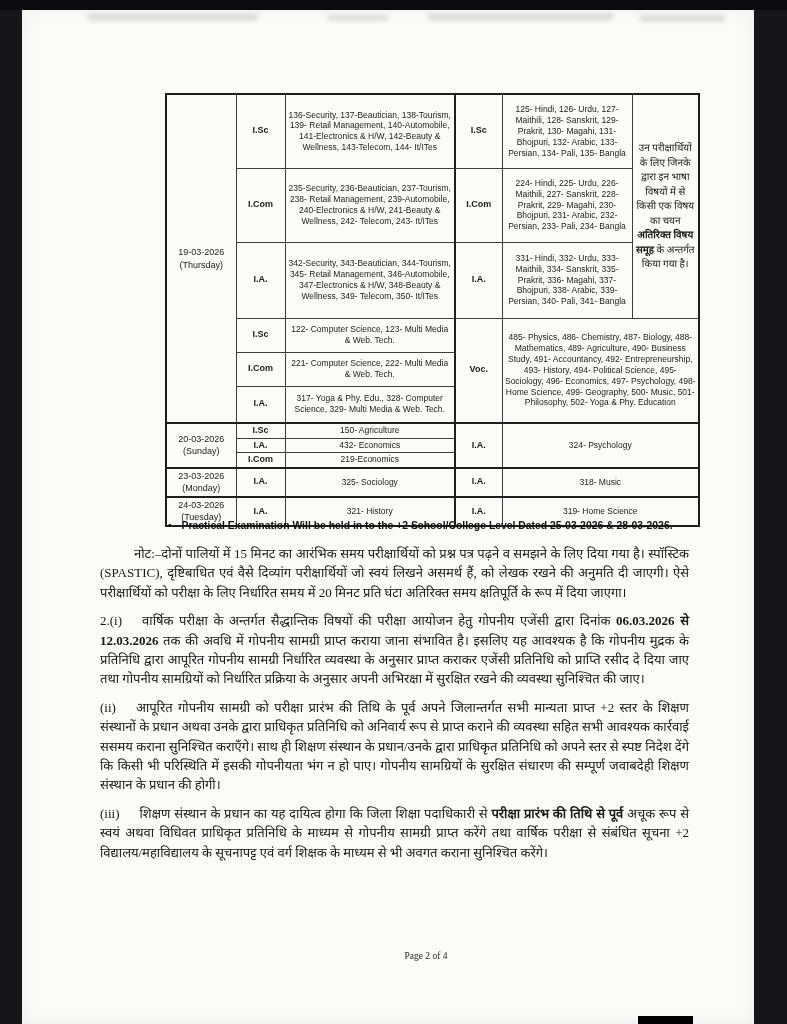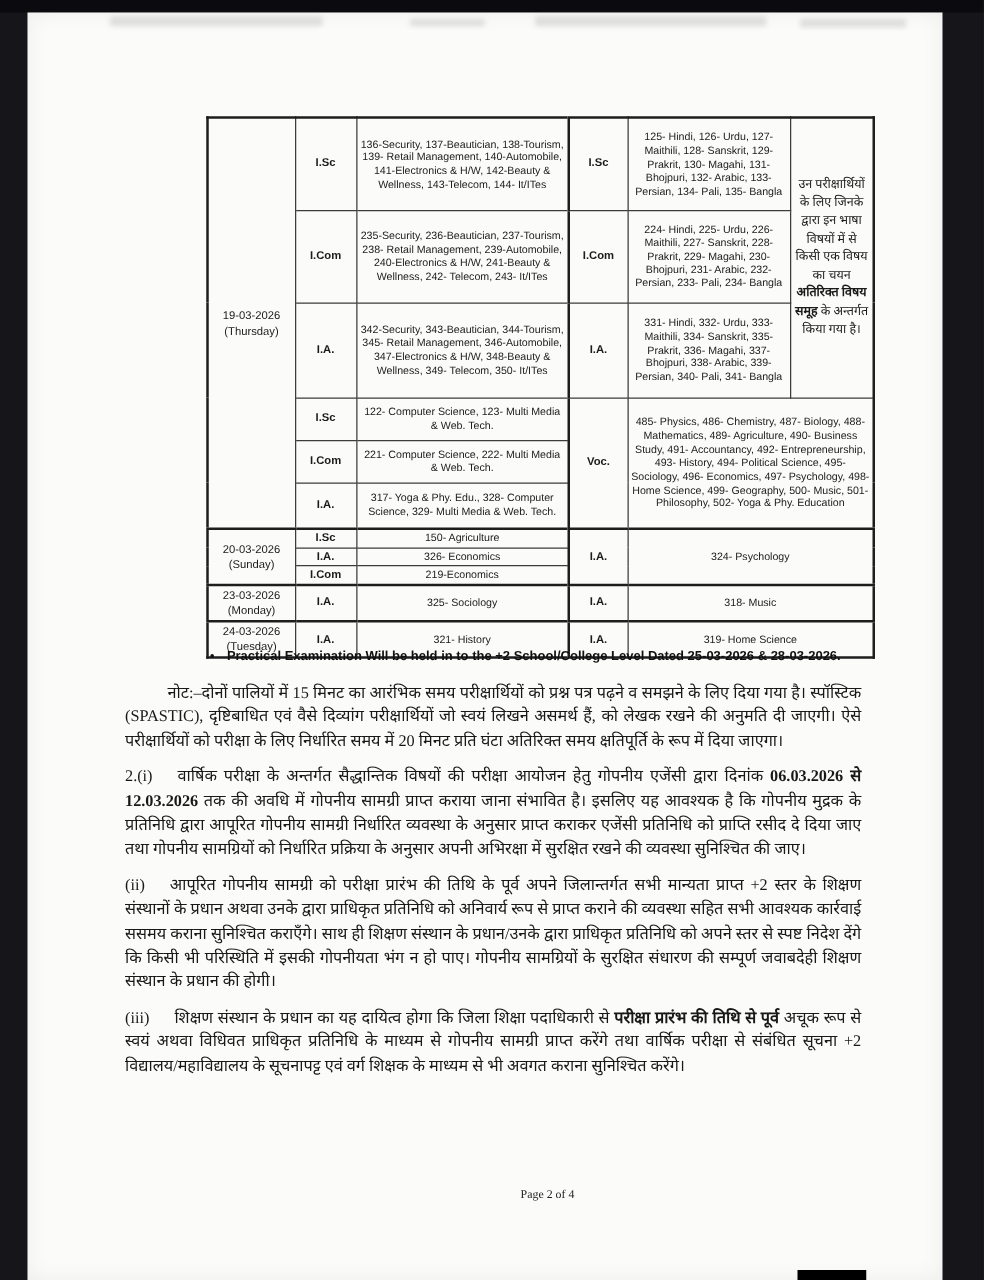--- a/index.html
+++ b/index.html
@@ -45,21 +45,21 @@
   .textblock{
     position:absolute;left:78px;top:534px;width:601px;
     font-family:"Liberation Serif","DejaVu Serif",serif;
     font-size:13px;line-height:19.4px;text-align:justify;color:#181818;
   }
   .textblock p{margin:0 12px 9px 0;}
   p.indent{text-indent:34px;}
   .plabel{font-weight:normal;margin-right:20px;}
 
   .page-num{
-    position:absolute;left:416px;top:941px;transform:translateX(-50%);
+    position:absolute;left:404px;top:941px;transform:translateX(-50%);
     font-family:"Liberation Serif","DejaVu Serif",serif;font-size:9.5px;color:#222;
   }
   .redact{position:absolute;left:616px;top:1006px;width:55px;height:8px;background:#000;}
 </style>
 </head>
 <body>
 
 <div class="viewport">
   <div class="topbar"></div>
 
@@ -122,21 +122,21 @@
             <div>20-03-2026</div>
             <div>(Sunday)</div>
           </td>
           <td class="grp">I.Sc</td>
           <td>150- Agriculture</td>
           <td class="grp bL" rowspan="3">I.A.</td>
           <td rowspan="3" colspan="2">324- Psychology</td>
         </tr>
         <tr class="h12">
           <td class="grp">I.A.</td>
-          <td>326- Economics</td>
+          <td>432- Economics</td>
         </tr>
         <tr class="h12">
           <td class="grp">I.Com</td>
           <td>219-Economics</td>
         </tr>
         <tr class="h30 bT">
           <td class="datec">
             <div>23-03-2026</div>
             <div>(Monday)</div>
           </td>

